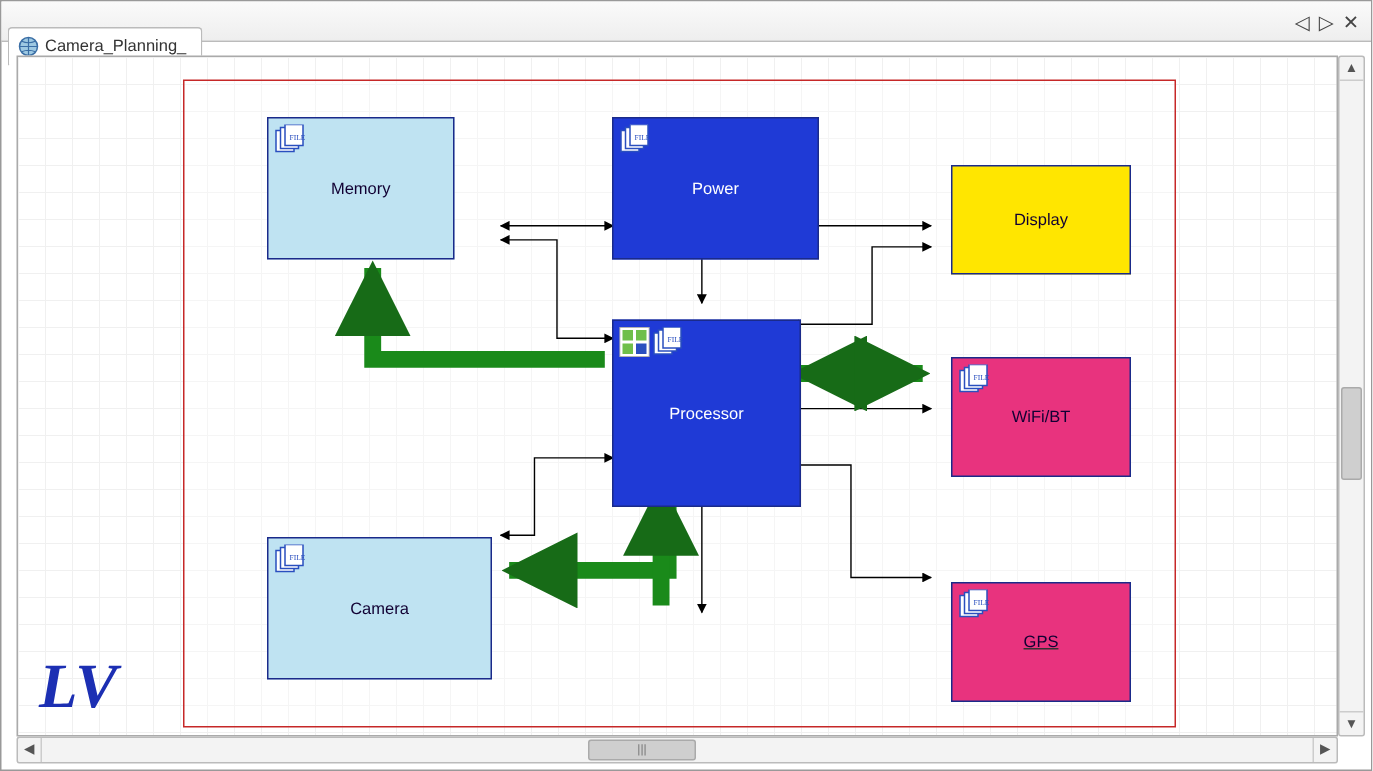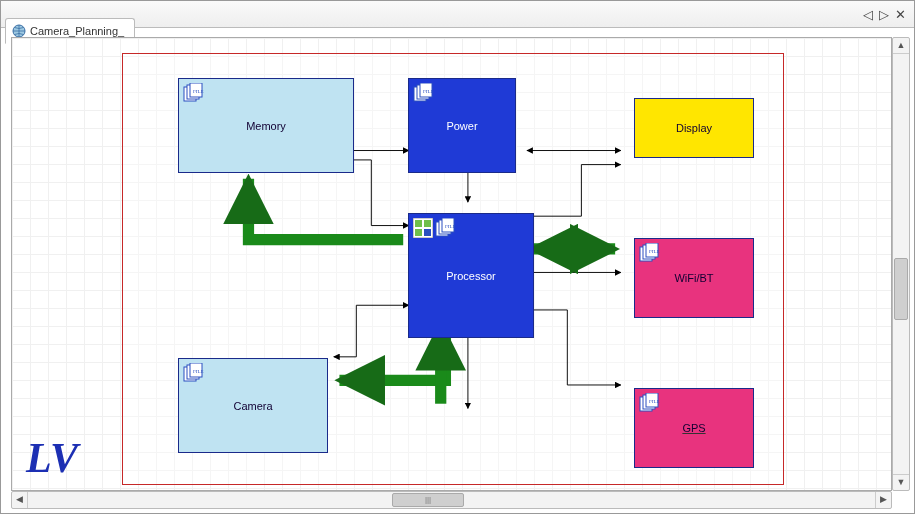--- a/index.html
+++ b/index.html
@@ -93,43 +93,43 @@
         </g>
 
         <g stroke="#1a8a1a" stroke-width="12" fill="none">
           <path d="M225 150 L225 215 L390 215" marker-start="url(#ahGrev)"></path>
           <line x1="528" y1="225" x2="616" y2="225" marker-start="url(#ahGrev)" marker-end="url(#ahG)"></line>
           <path d="M435 306 L435 365 L322 365" marker-end="url(#ahG)"></path>
           <line x1="430" y1="390" x2="430" y2="306" marker-end="url(#ahG)"></line>
         </g>
       </svg>
 
-      <div id="blk-memory" class="block light" style="left: 166px; top: 40px; width: 176px; height: 95px; background: rgb(191, 227, 242);">
+      <div id="blk-memory" class="block light" style="left: 166px; top: 40px; width: 125px; height: 95px; background: rgb(191, 227, 242);">
           <span class="file-badge" style="left:4px"><svg width="22" height="20" viewBox="0 0 22 20">
               <g fill="#fff" stroke="#2a4fbf" stroke-width="1">
                 <rect x="1" y="4" width="12" height="14"></rect>
                 <rect x="4" y="2" width="12" height="14"></rect>
                 <rect x="7" y="0" width="12" height="14"></rect>
               </g>
               <text x="10" y="10" font-size="5" fill="#2a4fbf" font-family="Verdana">FILE</text>
             </svg></span>
           <span class="lbl">Memory</span>
         </div>
-      <div id="blk-power" class="block blue" style="left: 396px; top: 40px; width: 108px; height: 95px; background: rgb(31, 58, 214); justify-content: center;">
+      <div id="blk-power" class="block blue" style="left: 396px; top: 40px; width: 138px; height: 95px; background: rgb(31, 58, 214); justify-content: center;">
           <span class="file-badge" style="left:4px"><svg width="22" height="20" viewBox="0 0 22 20">
               <g fill="#fff" stroke="#2a4fbf" stroke-width="1">
                 <rect x="1" y="4" width="12" height="14"></rect>
                 <rect x="4" y="2" width="12" height="14"></rect>
                 <rect x="7" y="0" width="12" height="14"></rect>
               </g>
               <text x="10" y="10" font-size="5" fill="#2a4fbf" font-family="Verdana">FILE</text>
             </svg></span>
           <span class="lbl">Power</span>
         </div>
-      <div id="blk-display" class="block light" style="left: 622px; top: 60px; width: 120px; height: 60px; background: rgb(255, 230, 0);">
+      <div id="blk-display" class="block light" style="left: 622px; top: 72px; width: 120px; height: 73px; background: rgb(255, 230, 0);">
           <span class="lbl">Display</span>
         </div>
       <div id="blk-processor" class="block blue" style="left: 396px; top: 175px; width: 126px; height: 125px; background: rgb(31, 58, 214);">
           <span class="file-badge" style="left:4px"><svg width="20" height="20" viewBox="0 0 20 20">
               <rect x="0" y="0" width="20" height="20" fill="#fff" stroke="#999"></rect>
               <rect x="2" y="2" width="7" height="7" fill="#6fbf4a"></rect>
               <rect x="11" y="2" width="7" height="7" fill="#6fbf4a"></rect>
               <rect x="2" y="11" width="7" height="7" fill="#6fbf4a"></rect>
               <rect x="11" y="11" width="7" height="7" fill="#2a4fbf"></rect>
             </svg></span>

